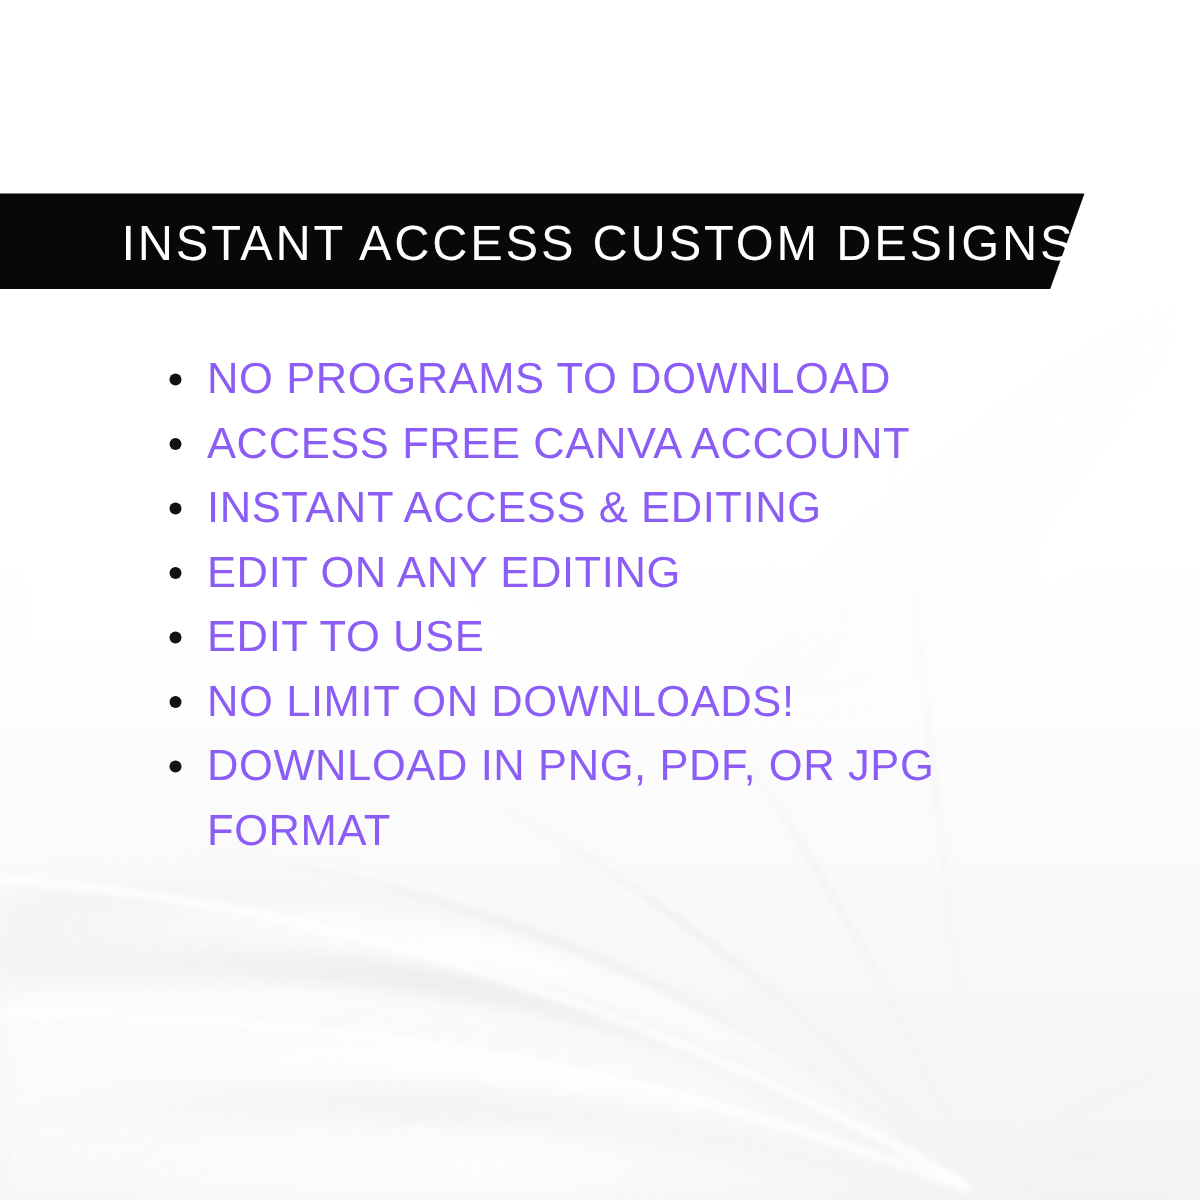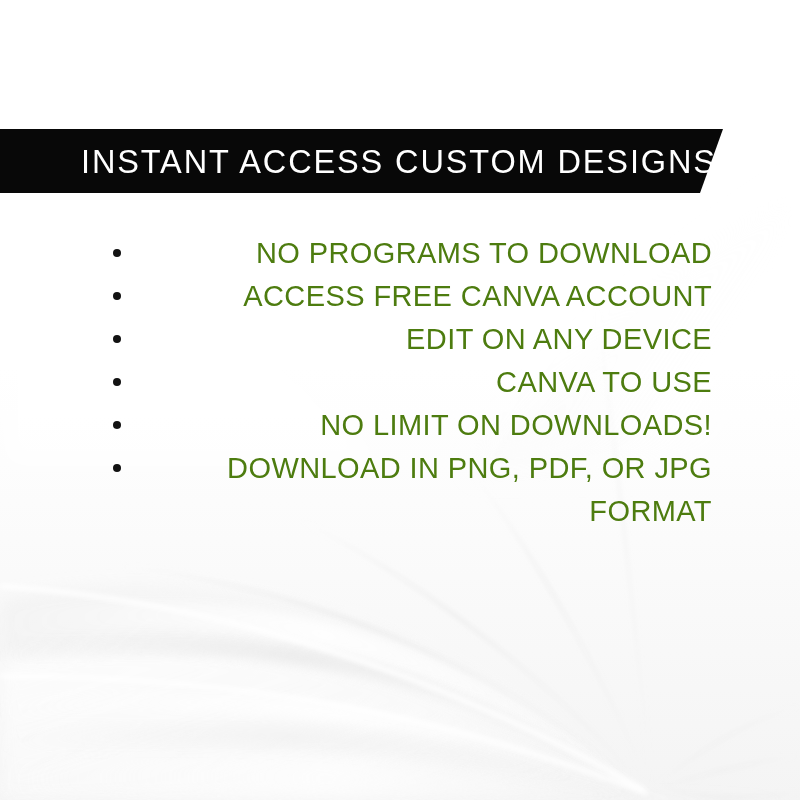--- a/index.html
+++ b/index.html
@@ -9,21 +9,20 @@
     background: #ffffff;
   }
 
   #canvas {
     position: relative;
     width: 800px;
     height: 800px;
     overflow: hidden;
     background: #ffffff;
     font-family: "Liberation Sans", sans-serif;
-    text-align: right;
     -webkit-font-smoothing: antialiased;
   }
 
   
   .bg-layer {
     position: absolute;
     inset: 0;
     pointer-events: none;
   }
 
@@ -72,21 +71,21 @@
     left: 112px;
     top: 232px;
     width: 600px;
     list-style: none;
     margin: 0;
     padding: 0;
   }
 
   .feature-item {
     position: relative;
-    color: #4d7c0f;
+    color: #8b5cf6;
     font-size: 29px;
     font-weight: 400;
     letter-spacing: 0.4px;
     line-height: 43px;
     padding-left: 26px;
     margin: 0;
     font-family: "Liberation Sans", sans-serif;
   }
 
   .feature-item .bullet {
@@ -185,25 +184,29 @@
     <li class="feature-item">
       <span class="bullet"></span>
       <span class="feature-text">NO PROGRAMS TO DOWNLOAD</span>
     </li>
     <li class="feature-item">
       <span class="bullet"></span>
       <span class="feature-text">ACCESS FREE CANVA ACCOUNT</span>
     </li>
     <li class="feature-item">
       <span class="bullet"></span>
-      <span class="feature-text">EDIT ON ANY DEVICE</span>
-    </li>
-    <li class="feature-item">
-      <span class="bullet"></span>
-      <span class="feature-text">CANVA TO USE</span>
+      <span class="feature-text">INSTANT ACCESS &amp; EDITING</span>
+    </li>
+    <li class="feature-item">
+      <span class="bullet"></span>
+      <span class="feature-text">EDIT ON ANY EDITING</span>
+    </li>
+    <li class="feature-item">
+      <span class="bullet"></span>
+      <span class="feature-text">EDIT TO USE</span>
     </li>
     <li class="feature-item">
       <span class="bullet"></span>
       <span class="feature-text">NO LIMIT ON DOWNLOADS!</span>
     </li>
     <li class="feature-item">
       <span class="bullet"></span>
       <span class="feature-text">DOWNLOAD IN PNG, PDF, OR JPG FORMAT</span>
     </li>
   </ul>

